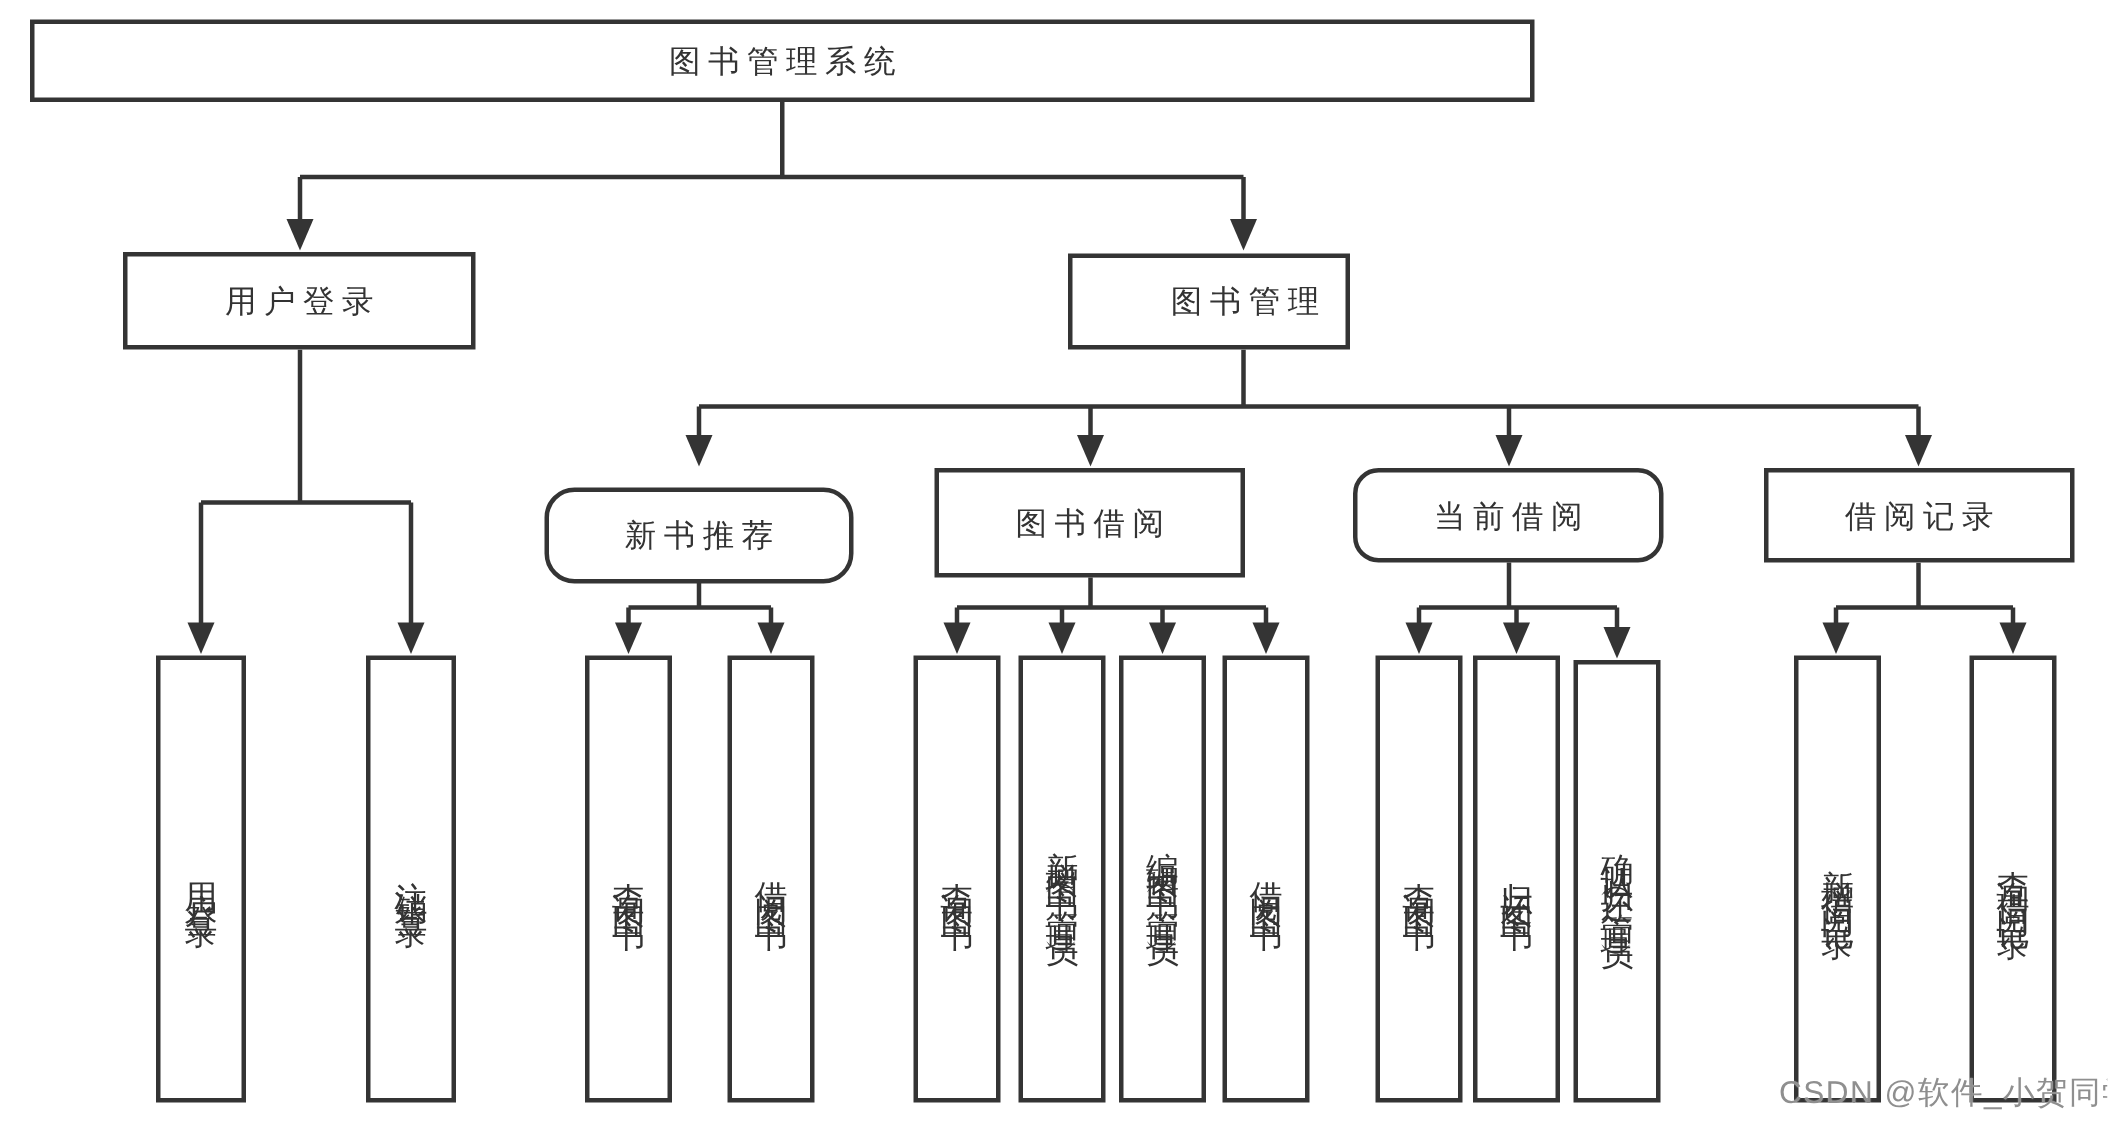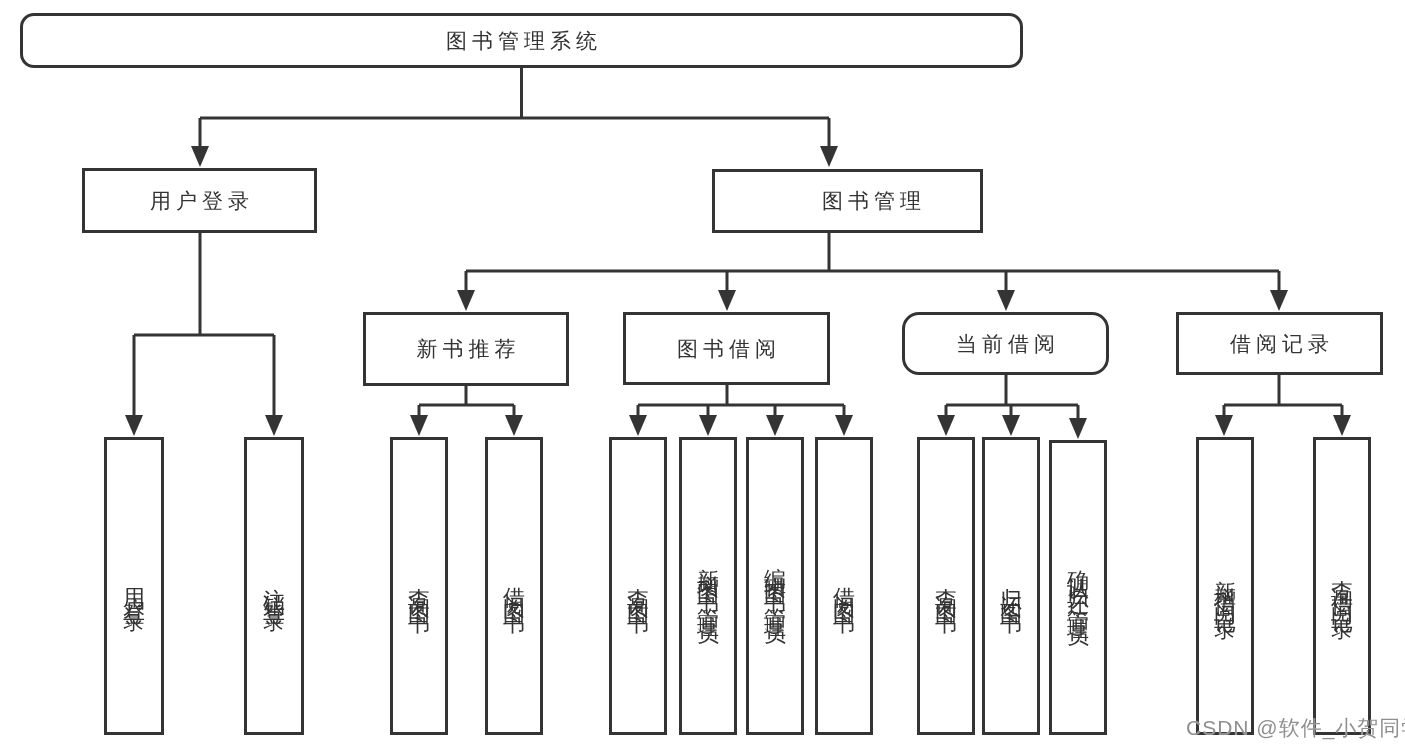--- a/index.html
+++ b/index.html
@@ -108,32 +108,32 @@
       <polygon points="1011,436 1002,415 1020,415"></polygon>
       <polygon points="1078,439 1069,418 1087,418"></polygon>
     </g>
     <g>
       <path d="M1279,375 L1279,405 M1224,405 L1342,405 M1224,405 L1224,421 M1342,405 L1342,421"></path>
       <polygon points="1224,436 1215,415 1233,415"></polygon>
       <polygon points="1342,436 1333,415 1351,415"></polygon>
     </g>
   </svg>
 
-  <div class="node h" style="left:20px; top:13px; width:1003px; height:55px;border-radius:14px;">
+  <div class="node h" style="left:20px; top:13px; width:1003px; height:55px;">
     <span class="label">图书管理系统</span>
   </div>
 
   <div class="node h" style="left:82px; top:168px; width:235px; height:65px;">
     <span class="label">用户登录</span>
   </div>
-  <div class="node h" style="left:712px; top:169px; width:271px; height:64px;padding-left:48px;">
+  <div class="node h" style="left:712px; top:169px; width:188px; height:64px;padding-left:48px;">
     <span class="label">图书管理</span>
   </div>
 
-  <div class="node h" style="left:363px; top:312px; width:206px; height:74px;">
+  <div class="node h" style="left:363px; top:325px; width:206px; height:64px;border-radius:20px;">
     <span class="label">新书推荐</span>
   </div>
   <div class="node h" style="left:623px; top:312px; width:207px; height:73px;">
     <span class="label">图书借阅</span>
   </div>
   <div class="node h" style="left:902px; top:312px; width:207px; height:63px;border-radius:17px;">
     <span class="label">当前借阅</span>
   </div>
   <div class="node h" style="left:1176px; top:312px; width:207px; height:63px;">
     <span class="label">借阅记录</span>

